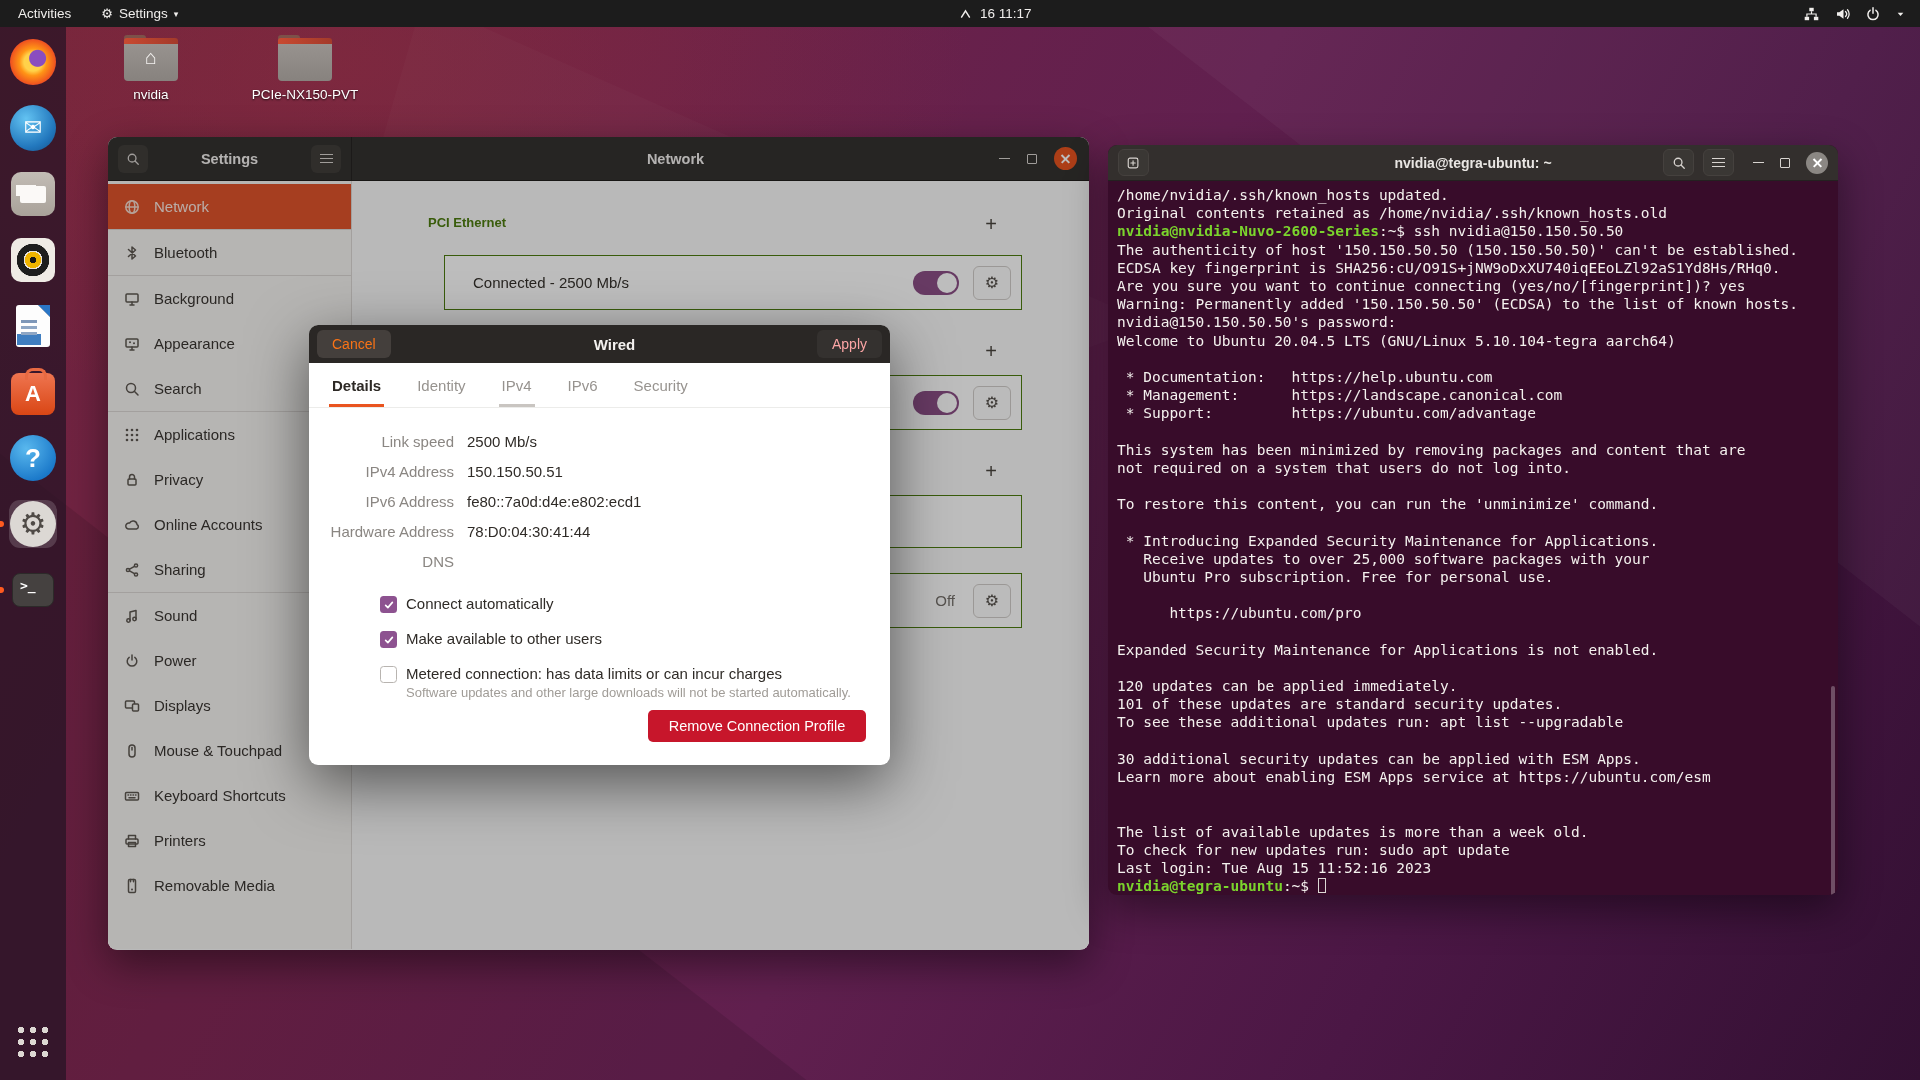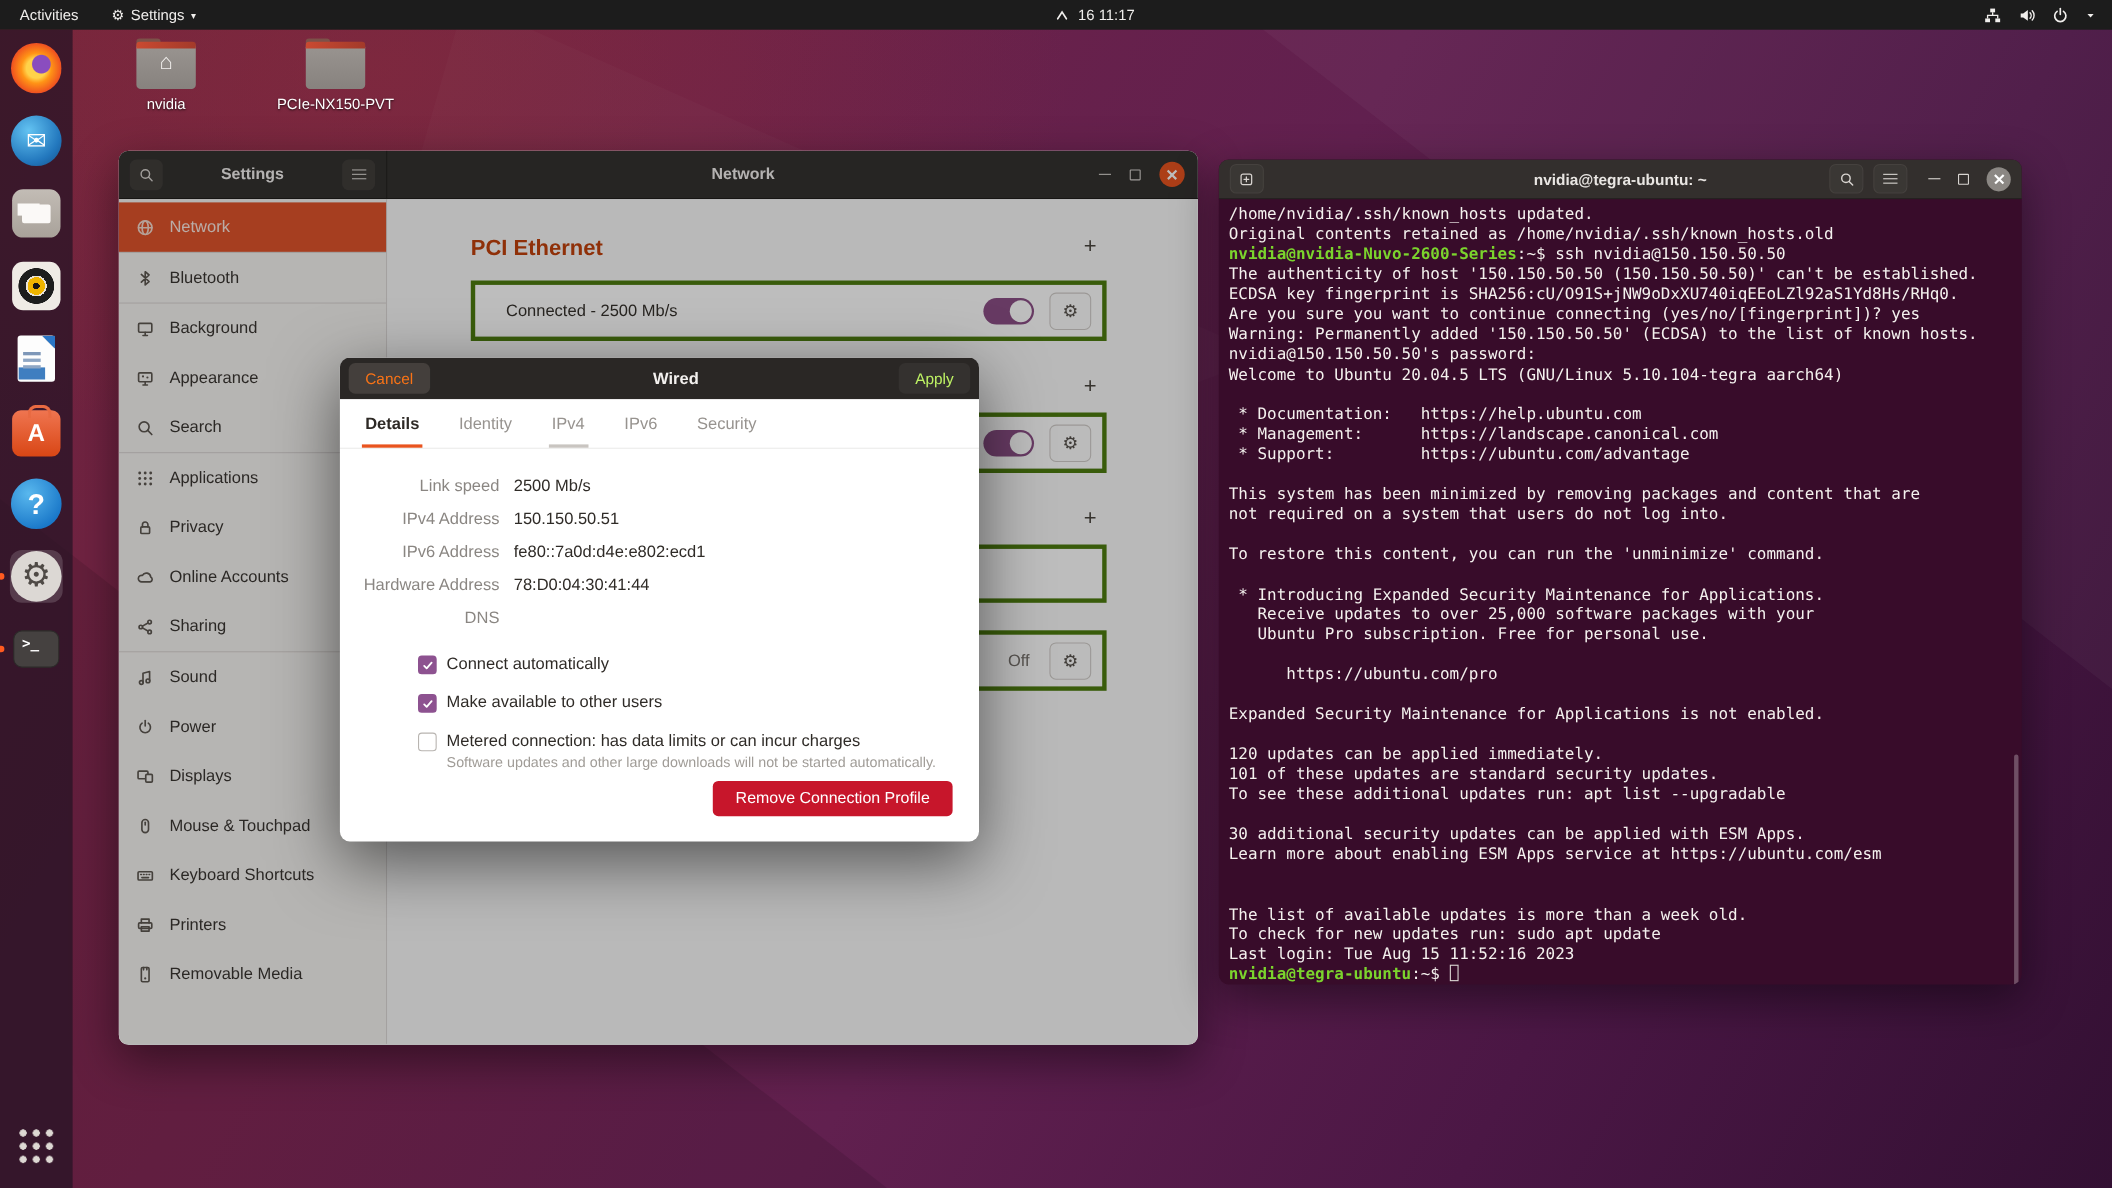--- a/index.html
+++ b/index.html
@@ -103,39 +103,39 @@
   .burger { width:13px; height:9px; border-top:1.6px solid #d8d4d0; border-bottom:1.6px solid #d8d4d0; position:relative; }
   .burger::after { content:""; position:absolute; left:0; top:2.8px; width:13px; height:1.6px; background:#d8d4d0; }
   .sw-body { display:flex; height:768px; }
   #sidebar { width:244px; background:#f6f4f2; border-right:1px solid #dcd8d5; padding-top:3px; }
   .sb-item { height:45px; display:flex; align-items:center; gap:13px; padding-left:15px; font-size:15px; color:#3a3632; }
   .sb-item.selected { background:#e0542c; color:#fbe9e2; }
   .sb-item.selected svg * { stroke:#f5d9cd; }
   .sb-ic { width:18px; display:flex; justify-content:center; }
   .sb-div { height:1px; background:#dcd8d5; margin:0; }
   #content { position:relative; flex:1; background:#fafafa; }
-  .sec-title { position:absolute; left:76px; font-size:20px; font-weight:bold; color:#c2410c; }
+  .sec-title { position:absolute; left:76px; font-size:13px; font-weight:bold; color:#4d7c0f; }
   .plus { position:absolute; left:628px; width:22px; text-align:center; font-size:20px; color:#4a453f; font-weight:normal; }
-  .card { position:absolute; left:76px; width:578px; background:#fff; border:4px solid #4d7c0f;
+  .card { position:absolute; left:92px; width:578px; background:#fff; border:1px solid #4d7c0f;
     display:flex; align-items:center; padding:0 10px 0 28px; }
   .card-label { flex:1; font-size:15px; color:#36322d; }
   .toggle { width:46px; height:24px; border-radius:13px; background:#8b4f86; position:relative; flex:none; }
   .toggle::after { content:""; position:absolute; right:2px; top:2px; width:20px; height:20px; border-radius:50%; background:#fff; }
   .gearbtn { width:38px; height:34px; margin-left:14px; border:1px solid #d2cecb; border-radius:6px; background:#fdfdfc;
     display:flex; align-items:center; justify-content:center; font-size:16px; color:#57524d; flex:none; }
   .off-label { font-size:15px; color:#76716c; margin-right:4px; }
   .dim { position:absolute; inset:0; background:rgba(0,0,0,.26); z-index:5; }
 
   
   #dialog { left:309px; top:325px; width:581px; height:440px; background:#fff; z-index:60; box-shadow:0 18px 60px rgba(0,0,0,.55); }
   .dlg-header { height:38px; background:#2a2725; display:flex; align-items:center; padding:0 8px; }
   .dlg-title { position:absolute; left:0; right:0; text-align:center; color:#f3f1ef; font-weight:bold; font-size:15px; pointer-events:none;padding-left:30px; }
   .dlg-btn { padding:6px 15px; border-radius:6px; font-size:14px; z-index:2; }
   .dlg-cancel { background:#443f3c; color:#f97316; }
-  .dlg-apply { margin-left:auto; background:#34312f; color:#bef264; }
+  .dlg-apply { margin-left:auto; background:#34312f; color:#fca5a5; }
   .tabs { display:flex; gap:30px; padding:0 0 0 20px; border-bottom:1px solid #ececea; background:#fff; }
   .tab { padding:14px 3px 10px; font-size:15px; color:#97938f; border-bottom:3px solid transparent; }
   .tab.active { color:#2d2925; font-weight:bold; border-bottom-color:#e9541f; }
   .tab.hover { border-bottom-color:#c9c5c1; }
   .details { padding-top:25px; }
   .drow { display:flex; gap:13px; margin-bottom:13px; }
   .dlabel { width:145px; text-align:right; font-size:15px; color:#8a8682; }
   .dvalue { font-size:15px; color:#2f2b27; }
   .checks { margin:25px 0 0 31px; }
   .chk-row { display:flex; gap:9px; margin-bottom:17px; align-items:flex-start;padding-left:40px; }

